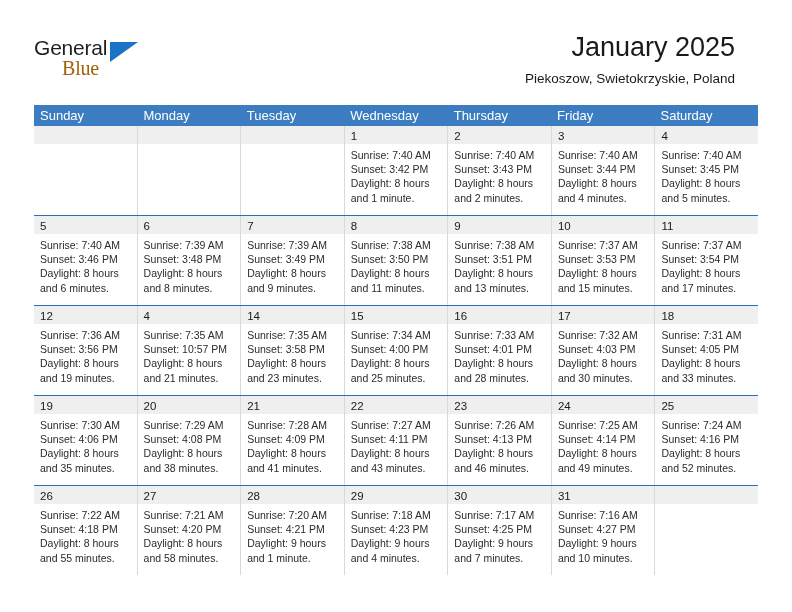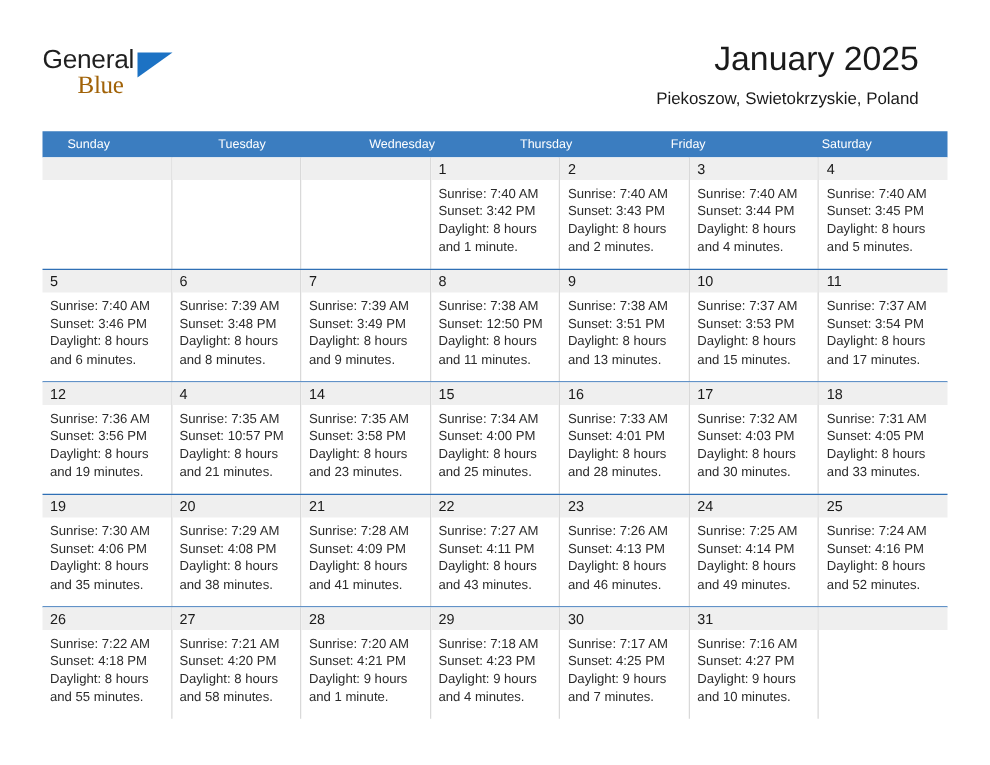--- a/index.html
+++ b/index.html
@@ -92,23 +92,23 @@
     width: 724px;
   }
   .weekdays {
     display: flex;
     background: #3b7dc0;
     height: 21px;
   }
   .weekday {
     flex: 1 1 0;
     color: #ffffff;
-    font-size: 10px;
+    font-size: 13px;
     line-height: 21px;
-    padding-left: 20px;
+    padding-left: 6px;
     box-sizing: border-box;
     white-space: nowrap;
     overflow: hidden;
   }
 
   .week {
     position: relative;
     display: flex;
     height: 89px;
     border-top: 1.5px solid #2f6fb5;
@@ -166,20 +166,21 @@
     <div class="titles">
       <div class="cal-title">January 2025</div>
       <div class="cal-subtitle">Piekoszow, Swietokrzyskie, Poland</div>
     </div>
 
   </div>
 
   <div class="calendar">
     <div class="weekdays" id="weekday-row">
         <div class="weekday">Sunday</div>
+        <div class="weekday">Monday</div>
         <div class="weekday">Tuesday</div>
         <div class="weekday">Wednesday</div>
         <div class="weekday">Thursday</div>
         <div class="weekday">Friday</div>
         <div class="weekday">Saturday</div>
       </div>
     <div id="weeks-container">
         <div class="week">
           <div class="daycell empty">
             <div class="daynum-band"><span class="daynum"></span></div>
@@ -270,21 +271,21 @@
               <div class="cell-line">Sunrise: 7:39 AM</div>
               <div class="cell-line">Sunset: 3:49 PM</div>
               <div class="cell-line">Daylight: 8 hours</div>
               <div class="cell-line">and 9 minutes.</div>
             </div>
           </div>
           <div class="daycell">
             <div class="daynum-band"><span class="daynum">8</span></div>
             <div class="cell-body">
               <div class="cell-line">Sunrise: 7:38 AM</div>
-              <div class="cell-line">Sunset: 12:50 PM</div>
+              <div class="cell-line">Sunset: 3:50 PM</div>
               <div class="cell-line">Daylight: 8 hours</div>
               <div class="cell-line">and 11 minutes.</div>
             </div>
           </div>
           <div class="daycell">
             <div class="daynum-band"><span class="daynum">9</span></div>
             <div class="cell-body">
               <div class="cell-line">Sunrise: 7:38 AM</div>
               <div class="cell-line">Sunset: 3:51 PM</div>
               <div class="cell-line">Daylight: 8 hours</div>

